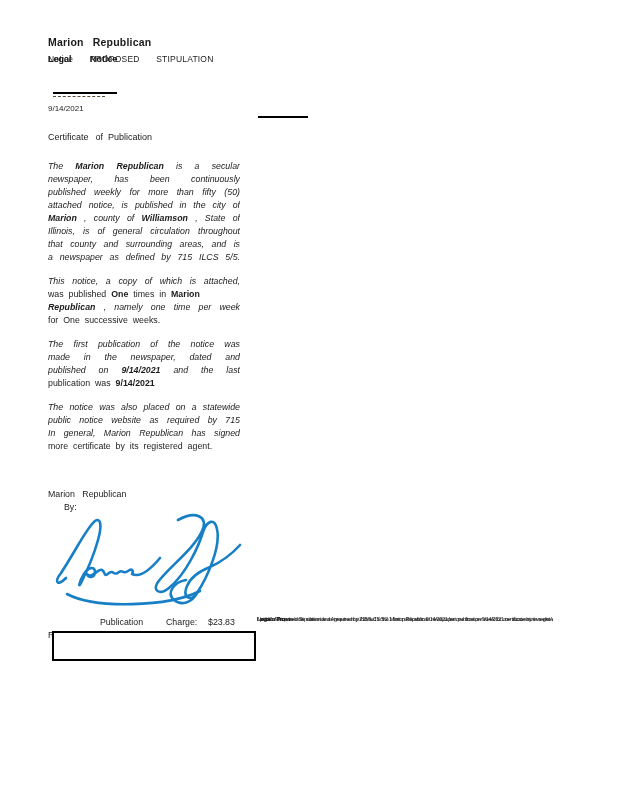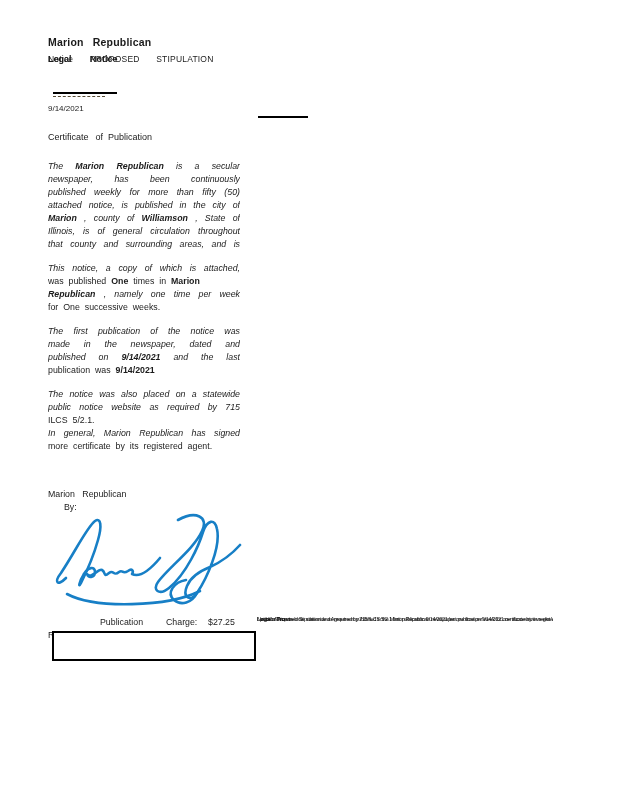--- a/index.html
+++ b/index.html
@@ -75,37 +75,37 @@
 
 <div class="abs paras" id="paras">
     <div class="para">
       <div class="line j"><span>The </span><span class="b">Marion Republican</span><span> is a secular</span></div>
       <div class="line j"><span>newspaper, has been continuously</span></div>
       <div class="line j"><span>published weekly for more than fifty (50)</span></div>
       <div class="line j"><span>attached notice, is published in the city of</span></div>
       <div class="line j"><span class="b">Marion</span><span> , county of </span><span class="b">Williamson</span><span> , State of</span></div>
       <div class="line j"><span>Illinois, is of general circulation throughout</span></div>
       <div class="line j"><span>that county and surrounding areas, and is</span></div>
+      <div class="line j"><span>a newspaper as defined by 715 ILCS 5/5.</span></div>
     </div>
     <div class="para">
       <div class="line j"><span>This notice, a copy of which is attached,</span></div>
       <div class="line"><span>was published </span><span class="b">One</span><span> times in </span><span class="b">Marion</span></div>
       <div class="line j"><span class="b">Republican</span><span> , namely one time per week</span></div>
       <div class="line"><span>for One successive weeks.</span></div>
     </div>
     <div class="para">
       <div class="line j"><span>The first publication of the notice was</span></div>
       <div class="line j"><span>made in the newspaper, dated and</span></div>
       <div class="line j"><span>published on </span><span class="b">9/14/2021</span><span> and the last</span></div>
       <div class="line"><span>publication was </span><span class="b">9/14/2021</span></div>
     </div>
     <div class="para">
       <div class="line j"><span>The notice was also placed on a statewide</span></div>
       <div class="line j"><span>public notice website as required by 715</span></div>
-      <div class="line"><span>ILCS 5/2.1.</span></div>
       <div class="line j"><span>In general, Marion Republican has signed</span></div>
       <div class="line"><span>more certificate by its registered agent.</span></div>
     </div>
   </div>
 
 <div class="abs company">Marion Republican</div>
 <div class="abs by-label">By:</div>
 
 <svg class="abs sig" width="215" height="95" viewBox="0 0 215 95">
   <g fill="none" stroke="#177fc6" stroke-width="2.6" stroke-linecap="round" stroke-linejoin="round">
@@ -116,21 +116,21 @@
     <path d="M 128 8 C 146 -2 159 5 152 19 C 144 37 118 56 108 70 C 102 78 109 84 119 76 C 137 61 149 33 153 20 C 157 8 165 6 167 17 C 171 35 157 66 147 81 C 141 90 132 86 137 74 C 141 64 150 59 160 55 C 171 50 182 42 190 33"></path>
 
     <path d="M 147 81 C 142 91 131 94 124 88 C 116 81 124 70 136 68"></path>
     <path d="M 150 79 C 118 95 45 97 17 82"></path>
   </g>
 </svg>
 
 <div class="abs reg-agent">Registered Agent</div>
 <div class="abs chg-pub">Publication</div>
 <div class="abs chg-lbl">Charge:</div>
-<div class="abs chg-amt">$27.25</div>
+<div class="abs chg-amt">$23.83</div>
 
 <div class="abs ftr-overlap" id="ftrOverlap">
     <span class="f0">Legals Trust</span>
     <span class="f1">Notice of Proposed Stipulation and Agreement published in the Marion Republican newspaper one time per week for one successive weeks Williamson County registration</span>
     <span class="f2">public notice website statewide as required by 715 ILCS 5/2.1 first publication 9/14/2021 last publication 9/14/2021 certificate by its registered agent generation</span>
   </div>
 
 <div class="abs attach-box"></div>
 
 </body></html>

